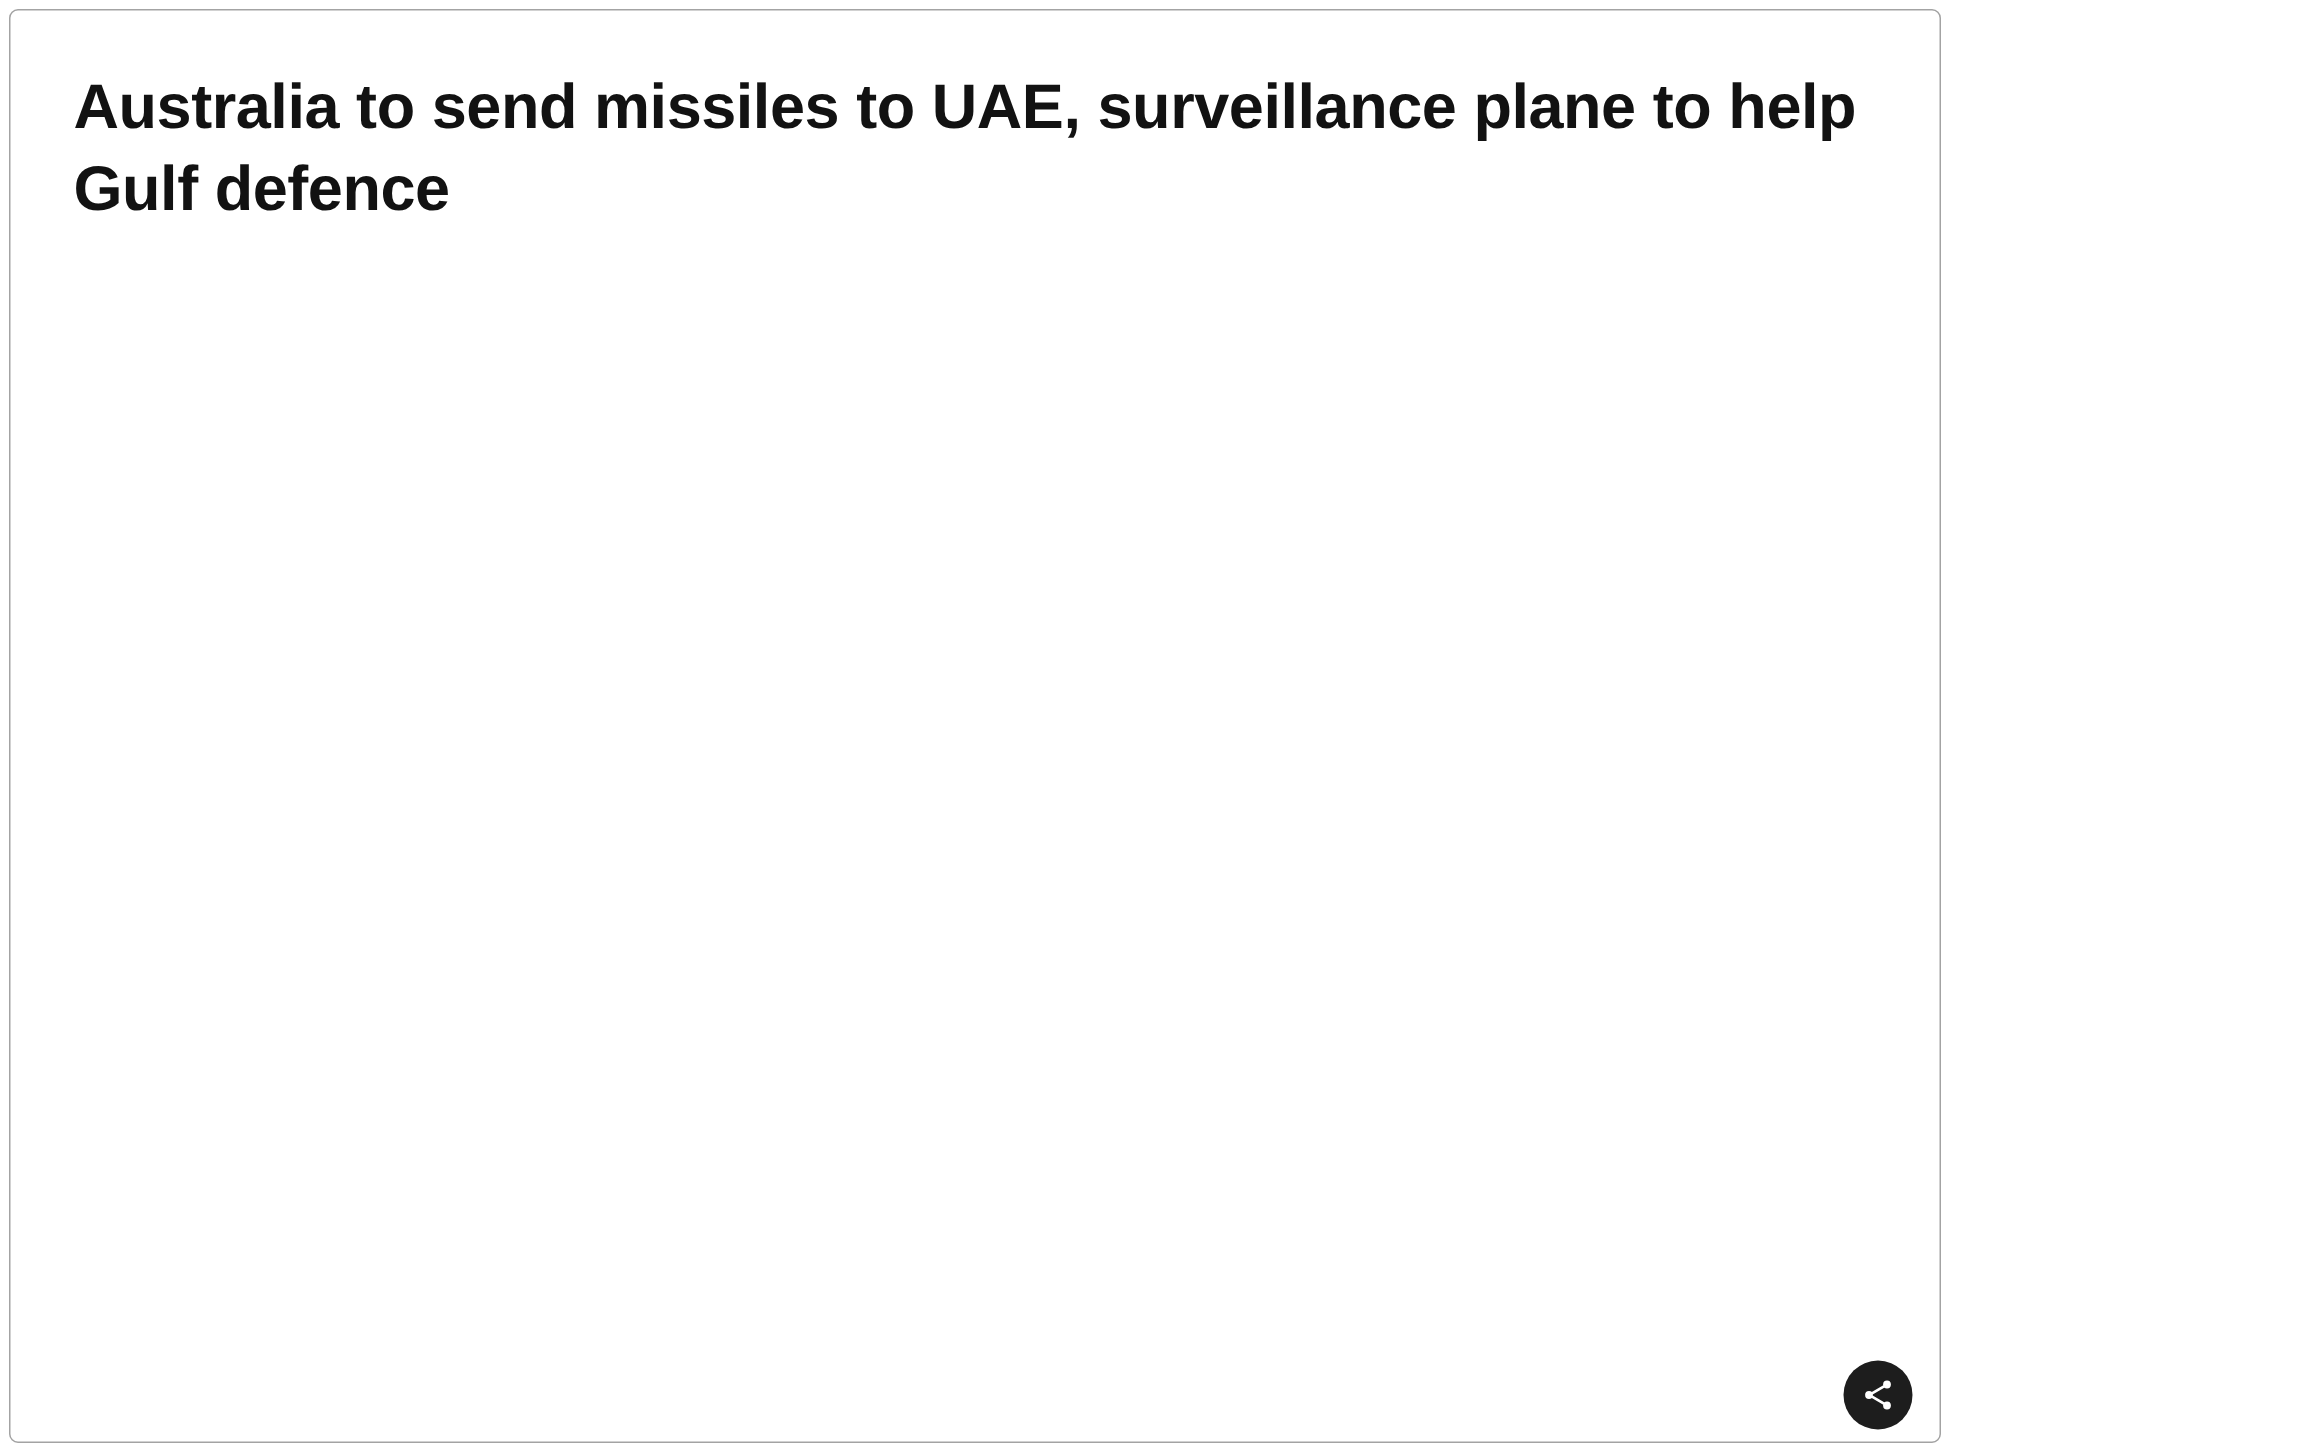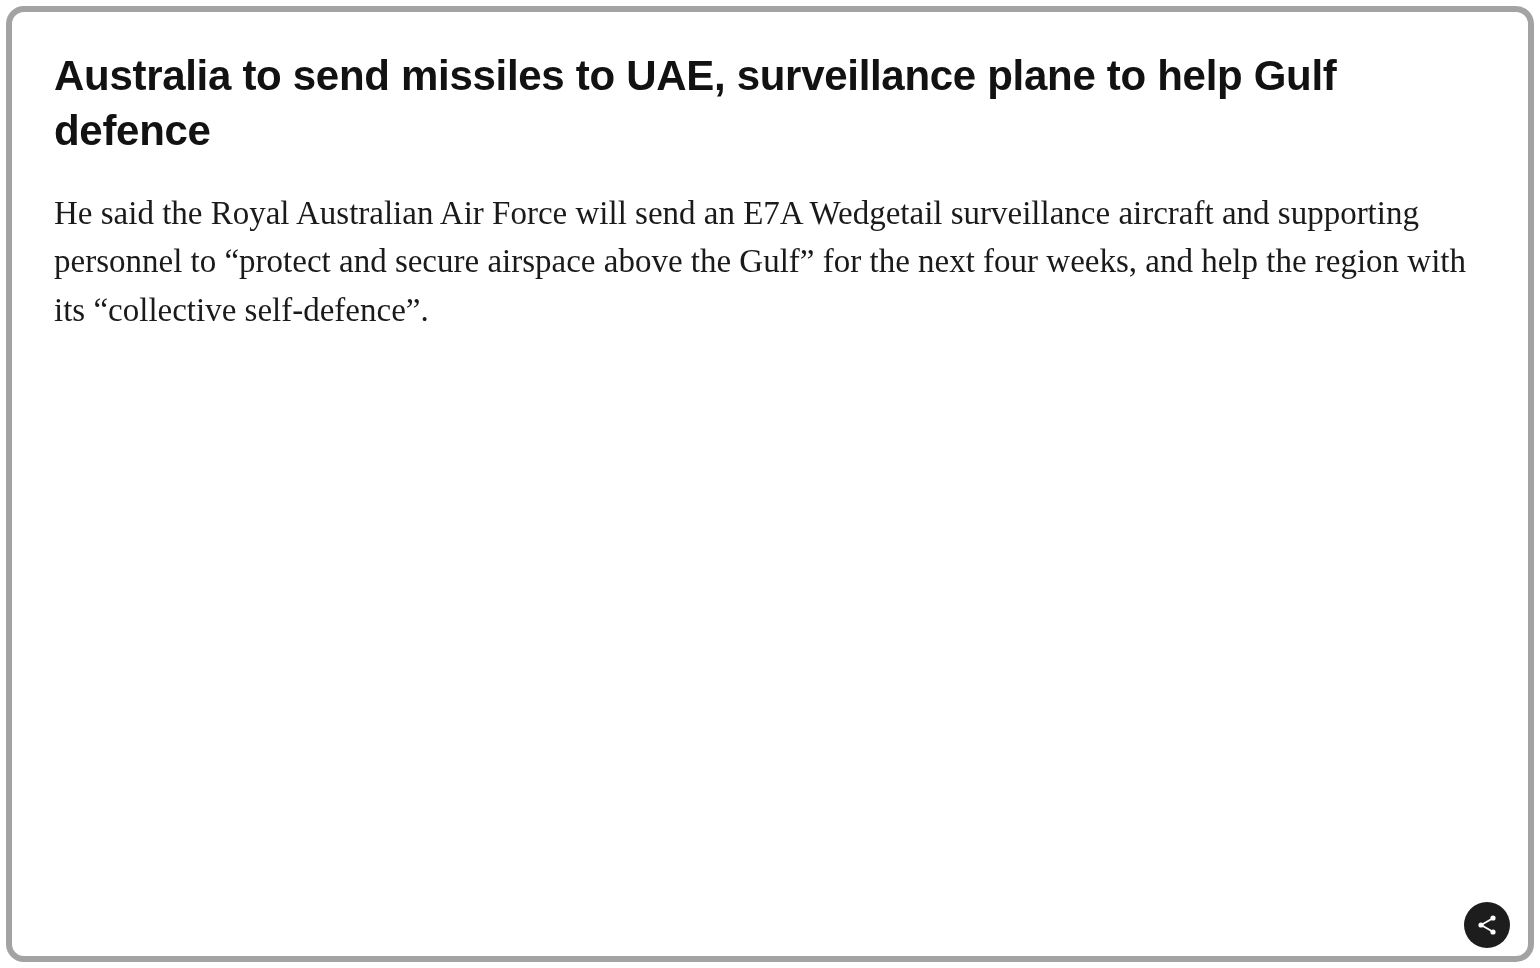--- a/index.html
+++ b/index.html
@@ -9,25 +9,25 @@
   }
   body {
     width: 1540px;
     height: 968px;
     font-family: "Liberation Serif", serif;
     -webkit-font-smoothing: antialiased;
   }
   .card {
     position: relative;
     box-sizing: border-box;
-    width: 1528px;
+    width: 1288px;
     height: 956px;
     margin: 6px;
-    border: 6px solid #a3a3a3;
-    border-radius: 18px;
+    border: 1px solid #a3a3a3;
+    border-radius: 6px;
     background: #ffffff;
     overflow: hidden;
   }
   .card-inner {
     padding: 36px 42px 0 42px;
   }
   .headline {
     font-family: "Liberation Sans", sans-serif;
     font-weight: bold;
     font-size: 42px;
@@ -77,21 +77,20 @@
 </head>
 <body>
 
 <div class="card">
   <div class="card-inner">
 
     <h1 class="headline">Australia to send missiles to UAE, surveillance plane to help Gulf defence</h1>
 
     <div class="body-text">
 
-      <p class="para">He said the Royal Australian Air Force will send an E7A Wedgetail surveillance aircraft and supporting personnel to “protect and secure airspace above the Gulf” for the next four weeks, and help the region with its “collective self-defence”.</p>
 
 
     </div>
 
   </div>
 
   <div class="share-button">
     <span>
       <svg width="24" height="24" viewBox="0 0 24 24" fill="none" stroke="#ffffff" stroke-width="1.8" stroke-linecap="round" stroke-linejoin="round">
         <circle cx="18" cy="5" r="2.6" fill="#ffffff" stroke="none"></circle>

